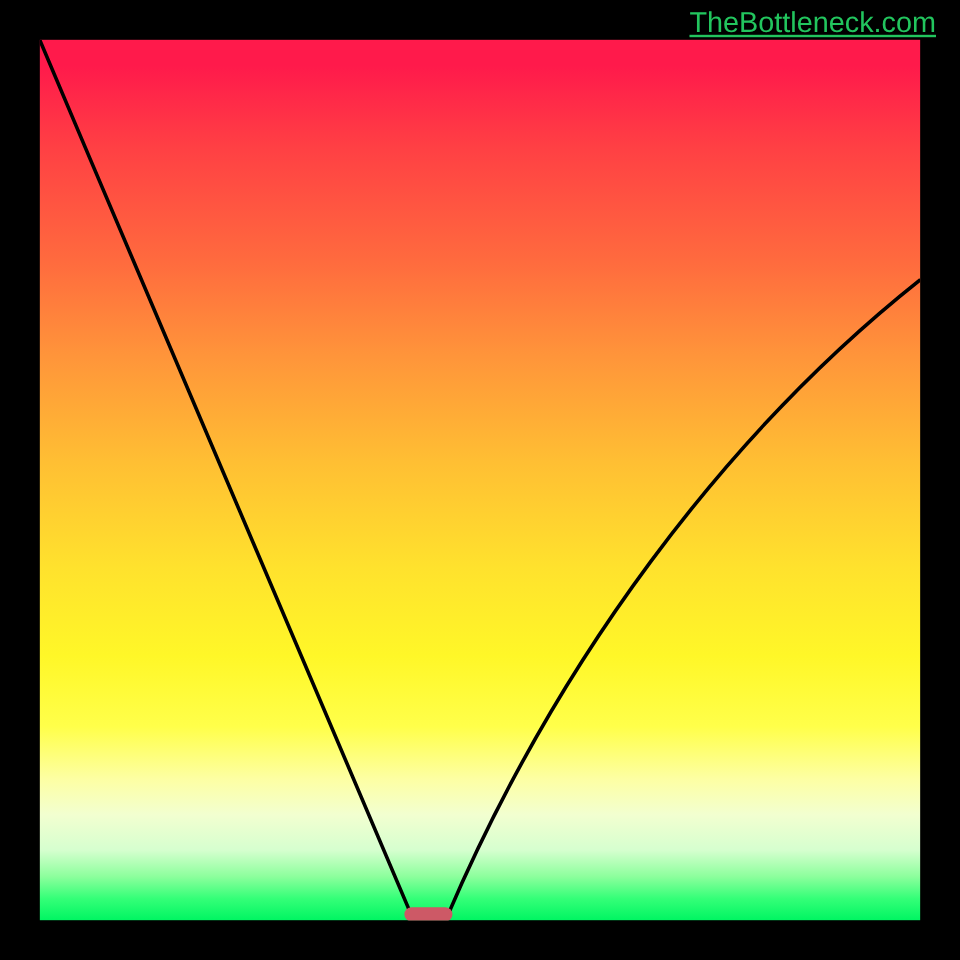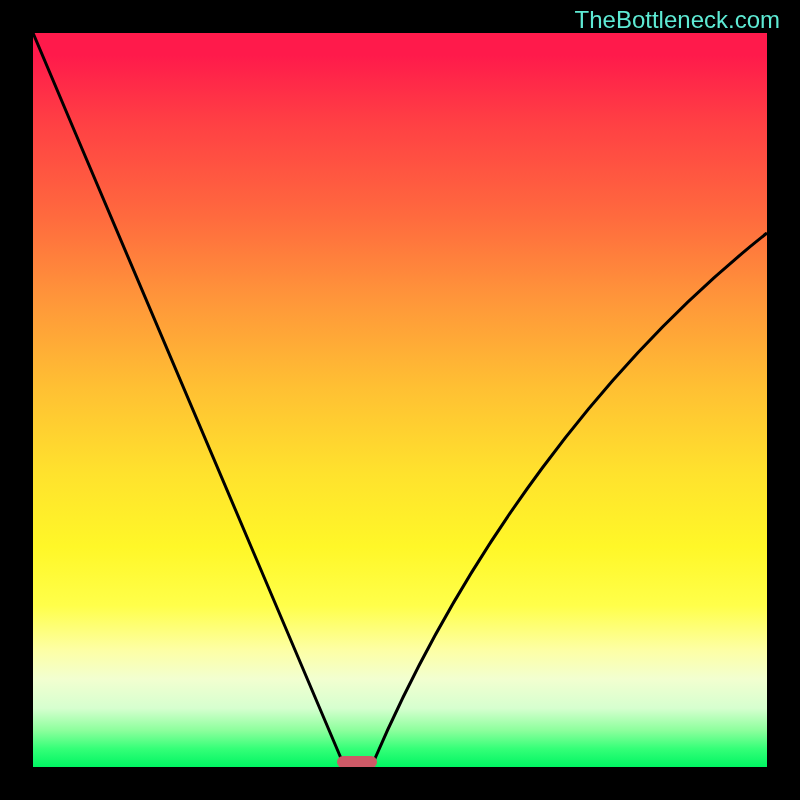--- a/index.html
+++ b/index.html
@@ -54,25 +54,26 @@
     width: 100%;
     height: 100%;
   }
   .marker {
     position: absolute;
     border-radius: 999px;
     background: #cd5966;
   }
   .watermark {
     position: absolute;
-    color: #5eead4;
+    color: #22c55e;
     font-family: Arial, Helvetica, sans-serif;
     font-weight: 500;
     letter-spacing: 0;
     white-space: nowrap;
+    text-decoration: underline;
   }
 </style>
 </head>
 <body>
 
 <div class="frame">
   <div class="plot">
     <div class="gradient"></div>
 
     <svg class="curve" viewBox="0 0 734 734" preserveAspectRatio="none">

